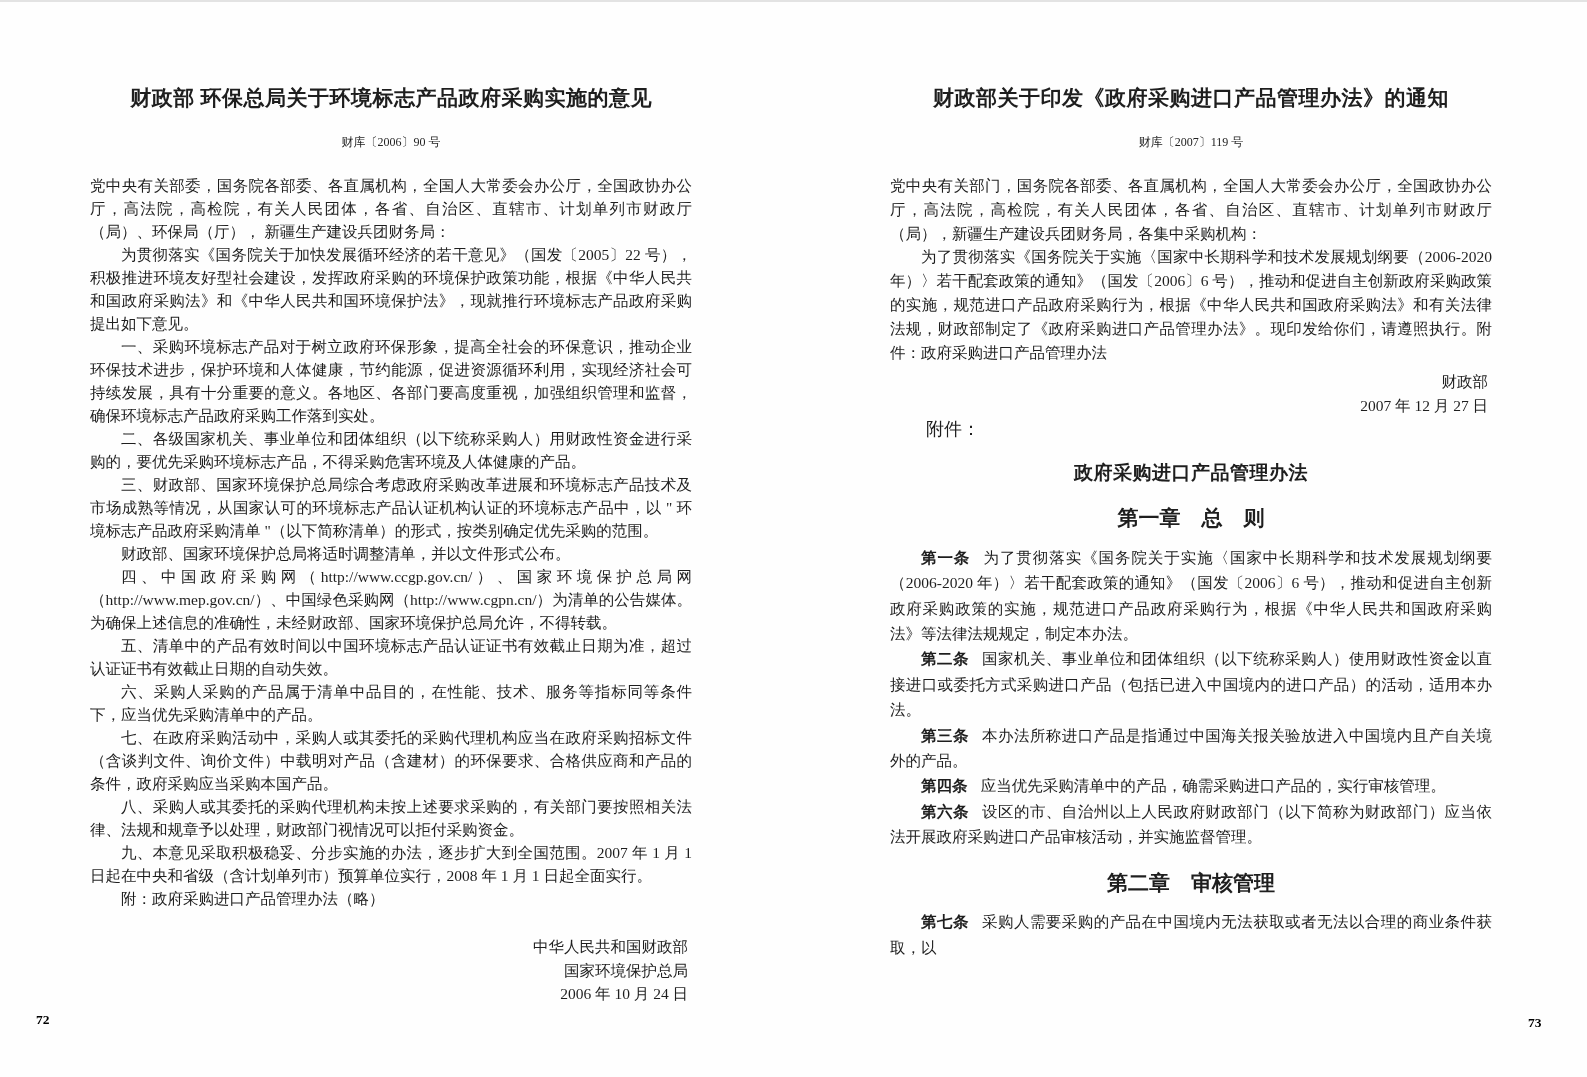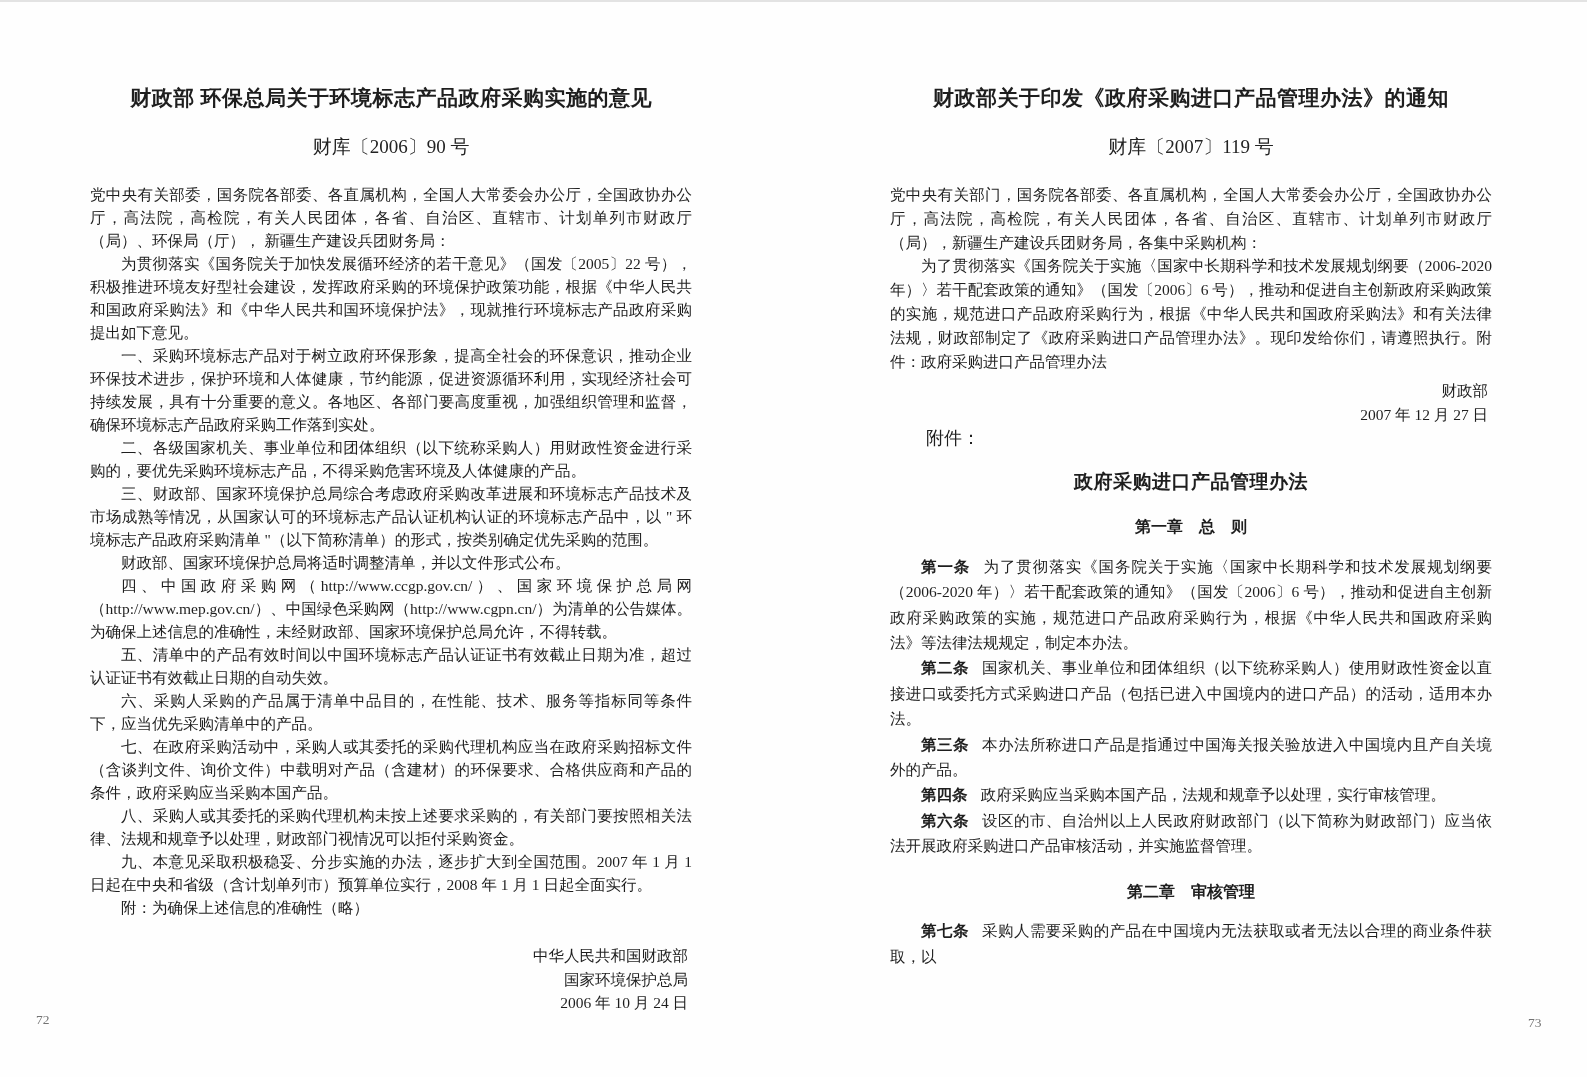--- a/index.html
+++ b/index.html
@@ -18,51 +18,51 @@
     background:#e3e3e3;
   }
   .page { position:absolute; top:0; }
   .page.left  { left:90px;  width:602px; }
   .page.right { left:890px; width:602px; }
 
   .doc-title {
     margin:85px 0 0; text-align:center;
     font-size:21px; font-weight:700; letter-spacing:.5px; line-height:26px;
   }
-  .doc-number { margin-top:23px; text-align:center; font-size:19px; color:#222; }
+  .doc-number { margin-top:23px; text-align:center; font-size:12px; color:#222; }
 
   .body {
     margin-top:23px; font-size:15.5px; line-height:23px;
     text-align:justify; text-justify:inter-ideograph;
   }
   .page.right .body.notice { line-height:23.8px; }
   .body p { margin:0; text-indent:2em; }
   .body p.salutation { text-indent:0; }
 
   .signatures { margin-top:25px; text-align:right; line-height:23.5px; padding-right:4px; }
   .page.right .signatures { margin-top:6px; line-height:24px; }
 
   .attachment-label { margin-top:27px; text-indent:2em; font-size:18px; }
   .measures-title {
     margin:19px 0 0; text-align:center;
     font-size:19px; font-weight:700; letter-spacing:.5px;
   }
   .chapter {
     margin:21px 0 15px; text-align:center;
-    font-size:16px; font-weight:700;
+    font-size:21px; font-weight:700;
     font-family:"Liberation Sans","DejaVu Sans",sans-serif;
   }
   .articles { line-height:25.4px; }
   .art-label {
     font-weight:700;
     font-family:"Liberation Sans","DejaVu Sans",sans-serif;
     margin-right:.85em;
   }
 
-  .page-no { position:absolute; font-size:13.5px; color:#737373; }
+  .page-no { position:absolute; font-size:13.5px; color:#000000;font-weight:bold; }
   .page-no.left-no  { left:36px;  top:1012px; }
   .page-no.right-no { left:1528px; top:1015px; }
 </style>
 </head>
 <body>
 
 <div class="spread">
   <div class="scan-edge"></div>
 
   <section class="page left">
@@ -74,21 +74,21 @@
       <p>一、采购环境标志产品对于树立政府环保形象，提高全社会的环保意识，推动企业环保技术进步，保护环境和人体健康，节约能源，促进资源循环利用，实现经济社会可持续发展，具有十分重要的意义。各地区、各部门要高度重视，加强组织管理和监督，确保环境标志产品政府采购工作落到实处。</p>
       <p>二、各级国家机关、事业单位和团体组织（以下统称采购人）用财政性资金进行采购的，要优先采购环境标志产品，不得采购危害环境及人体健康的产品。</p>
       <p>三、财政部、国家环境保护总局综合考虑政府采购改革进展和环境标志产品技术及市场成熟等情况，从国家认可的环境标志产品认证机构认证的环境标志产品中，以 " 环境标志产品政府采购清单 "（以下简称清单）的形式，按类别确定优先采购的范围。</p>
       <p>财政部、国家环境保护总局将适时调整清单，并以文件形式公布。</p>
       <p>四、中国政府采购网（http://www.ccgp.gov.cn/）、国家环境保护总局网（http://www.mep.gov.cn/）、中国绿色采购网（http://www.cgpn.cn/）为清单的公告媒体。为确保上述信息的准确性，未经财政部、国家环境保护总局允许，不得转载。</p>
       <p>五、清单中的产品有效时间以中国环境标志产品认证证书有效截止日期为准，超过认证证书有效截止日期的自动失效。</p>
       <p>六、采购人采购的产品属于清单中品目的，在性能、技术、服务等指标同等条件下，应当优先采购清单中的产品。</p>
       <p>七、在政府采购活动中，采购人或其委托的采购代理机构应当在政府采购招标文件（含谈判文件、询价文件）中载明对产品（含建材）的环保要求、合格供应商和产品的条件，政府采购应当采购本国产品。</p>
       <p>八、采购人或其委托的采购代理机构未按上述要求采购的，有关部门要按照相关法律、法规和规章予以处理，财政部门视情况可以拒付采购资金。</p>
       <p>九、本意见采取积极稳妥、分步实施的办法，逐步扩大到全国范围。2007 年 1 月 1 日起在中央和省级（含计划单列市）预算单位实行，2008 年 1 月 1 日起全面实行。</p>
-      <p>附：为确保上述信息的准确性（略）</p>
+      <p>附：政府采购进口产品管理办法（略）</p>
       <div class="signatures">
         <div>中华人民共和国财政部</div>
         <div>国家环境保护总局</div>
         <div>2006 年 10 月 24 日</div>
       </div>
     </div>
   </section>
 
   <section class="page right">
     <h1 class="doc-title">财政部关于印发《政府采购进口产品管理办法》的通知</h1>
@@ -100,21 +100,21 @@
         <div>财政部</div>
         <div>2007 年 12 月 27 日</div>
       </div>
       <p class="attachment-label">附件：</p>
       <h2 class="measures-title">政府采购进口产品管理办法</h2>
       <h3 class="chapter">第一章　总　则</h3>
       <div class="articles">
         <p><span class="art-label">第一条</span><span>为了贯彻落实《国务院关于实施〈国家中长期科学和技术发展规划纲要（2006-2020 年）〉若干配套政策的通知》（国发〔2006〕6 号），推动和促进自主创新政府采购政策的实施，规范进口产品政府采购行为，根据《中华人民共和国政府采购法》等法律法规规定，制定本办法。</span></p>
         <p><span class="art-label">第二条</span><span>国家机关、事业单位和团体组织（以下统称采购人）使用财政性资金以直接进口或委托方式采购进口产品（包括已进入中国境内的进口产品）的活动，适用本办法。</span></p>
         <p><span class="art-label">第三条</span><span>本办法所称进口产品是指通过中国海关报关验放进入中国境内且产自关境外的产品。</span></p>
-        <p><span class="art-label">第四条</span><span>政府采购应当采购本国产品，法规和规章予以处理，实行审核管理。</span></p>
+        <p><span class="art-label">第四条</span><span>应当优先采购清单中的产品，确需采购进口产品的，实行审核管理。</span></p>
         <p><span class="art-label">第六条</span><span>设区的市、自治州以上人民政府财政部门（以下简称为财政部门）应当依法开展政府采购进口产品审核活动，并实施监督管理。</span></p>
       </div>
       <h3 class="chapter">第二章　审核管理</h3>
       <div class="articles">
         <p><span class="art-label">第七条</span><span>采购人需要采购的产品在中国境内无法获取或者无法以合理的商业条件获取，以</span></p>
       </div>
     </div>
   </section>
 
   <div class="page-no left-no">72</div>

